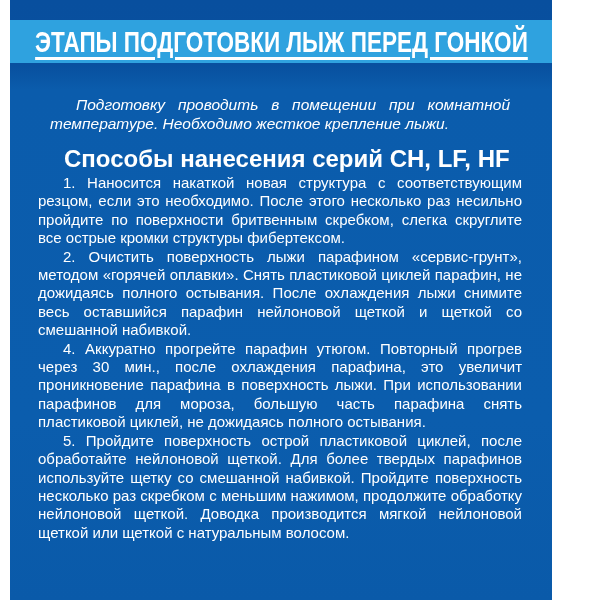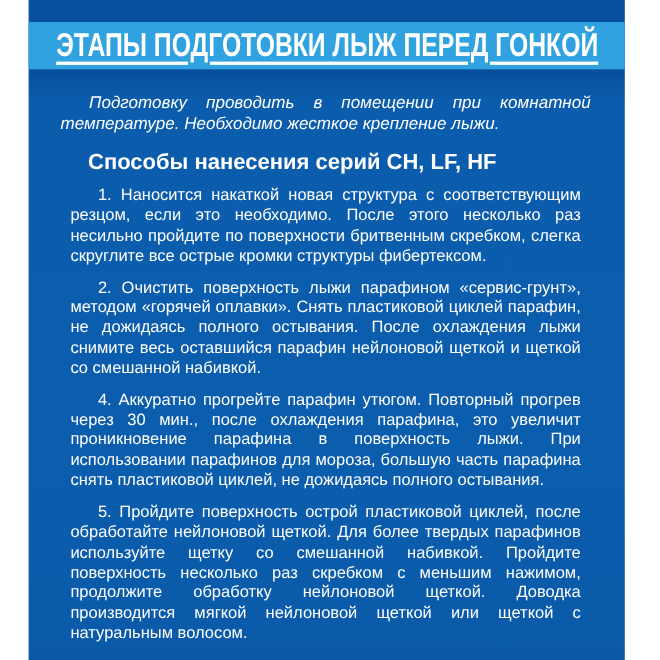--- a/index.html
+++ b/index.html
@@ -9,21 +9,21 @@
   body {
     width: 600px;
     height: 600px;
     background: #ffffff;
     position: relative;
     overflow: hidden;
     font-family: "Liberation Sans", sans-serif;
   }
   .poster {
     position: absolute;
-    left: 26px;
+    left: 10px;
     top: 0;
     width: 542px;
     height: 600px;
     background: linear-gradient(180deg,
       #084f9e 0%,
       #08509f 11%,
       #0b5cac 15%,
       #0b5dad 70%,
       #0a5aa9 100%);
   }
@@ -55,37 +55,37 @@
   .content {
     position: absolute;
     left: 0;
     top: 63px;
     width: 100%;
     box-sizing: border-box;
     padding: 20px 30px 0 28px;
     color: #ffffff;
   }
   .intro {
-    margin: 1px;
+    margin: 12px;
     font-style: italic;
     font-size: 15.5px;
     line-height: 19px;
     text-indent: 26px;
     text-align: justify;
     hyphens: auto;
   }
   .section-heading {
     margin: 15px 0 4px 26px;
-    font-size: 20px;
+    font-size: 24px;
     line-height: 22px;
     font-weight: bold;
     color: #ffffff;
   }
   .step {
-    margin: 10px;
+    margin: 0;
     font-size: 15px;
     line-height: 18.4px;
     text-align: justify;
     text-indent: 25px;
     hyphens: auto;
   }
 </style>
 </head>
 <body>
 

